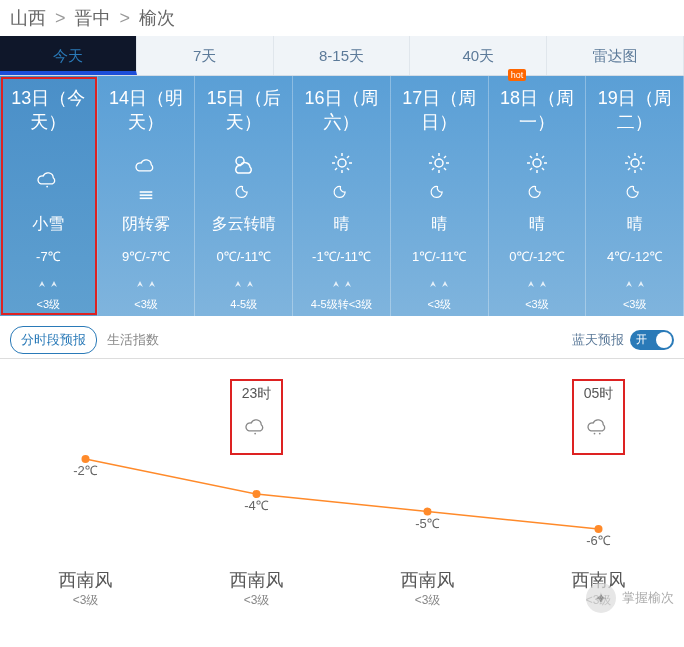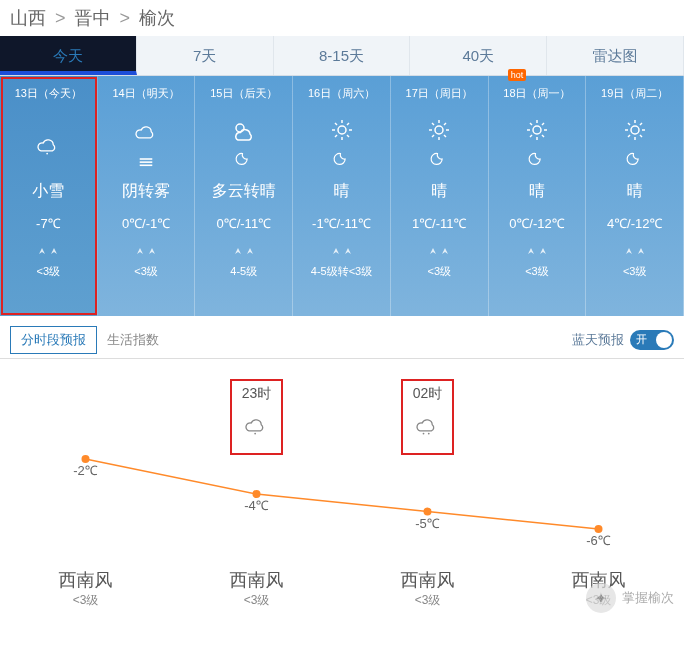--- a/index.html
+++ b/index.html
@@ -10,30 +10,30 @@
 .update-info { text-align: right; }
 
 .tabs { display: flex; background: #f0f4f8; border-bottom: 1px solid #d4dde6; height: 40px; }
 .tab { flex: 1; text-align: center; line-height: 40px; color: #5c7a99; font-size: 15px; border-right: 1px solid #e0e6ec; cursor: pointer; position: relative; }
 .tab.active { background: #0f172a; color: #2a7ab8; border-bottom: 4px solid #1d4ed8; }
 .tab .hot { position: absolute; top: 4px; right: 20px; background: #ff6600; color: #fff; font-size: 9px; padding: 0 3px; border-radius: 2px; line-height: 12px; margin-top: 29px; }
 
 .days-row { display: flex; height: 240px; }
 .day-col { flex: 1; background: linear-gradient(#5a9fd6, #7fb4dd); color: #fff; text-align: center; border-right: 1px solid rgba(255,255,255,0.3); padding-top: 10px; display: flex; flex-direction: column; align-items: center; gap: 8px; font-size: 12px; cursor: pointer; }
 .day-col.selected { background: linear-gradient(#4a8fc8, #5fa0d0); outline: 2px solid #d22; outline-offset: -3px; }
-.day-col .date { font-size: 11px; margin-bottom: 4px; }
+.day-col .date { font-size: 18px; margin-bottom: 4px; }
 .day-col .icon-wrap { height: 60px; display: flex; flex-direction: column; justify-content: center; align-items: center; gap: 4px; }
 .day-col .desc { font-size: 16px; }
 .day-col .temp { font-size: 13px; margin-top: 4px; }
 .day-col .wind-arrows { display: flex; gap: 2px; margin-top: 6px; }
 .day-col .wind-lvl { font-size: 11px; }
 
 .sub-tabs { display: flex; align-items: center; padding: 10px 10px 4px; border-bottom: 1px solid #ddd; }
 .sub-tab { padding: 4px 10px; color: #888; cursor: pointer; }
-.sub-tab.active { border: 1px solid #2a7ab8; color: #2a7ab8; border-radius: 0; }
+.sub-tab.active { border: 1px solid #2a7ab8; color: #2a7ab8; border-radius: 13px; }
 .bluesky { margin-left: auto; display: flex; align-items: center; gap: 6px; color: #5c7a99; font-size: 13px; }
 .toggle { width: 44px; height: 20px; background: #2a7ab8; border-radius: 10px; position: relative; }
 .toggle .knob { position: absolute; right: 2px; top: 2px; width: 16px; height: 16px; background: #fff; border-radius: 50%; }
 .toggle .lbl { position: absolute; left: 6px; top: 2px; color: #fff; font-size: 11px; }
 
 .hourly { position: relative; height: 260px; padding: 20px 0 0; }
 .hour-cols { display: flex; height: 100%; }
 .hour-col { flex: 1; text-align: center; position: relative; }
 .hour-col .time { font-size: 14px; color: #555; }
 .hour-col .icon-wrap { margin: 6px auto; height: 30px; }
@@ -104,21 +104,21 @@
       <div class="date">14日（明天）</div>
       <div class="icon-wrap">
         <svg class="wicon" viewBox="0 0 28 32">
           <use href="#i-overcast"></use>
         </svg>
         <svg class="wicon-sm" viewBox="0 0 28 28">
           <use href="#i-fog"></use>
         </svg>
       </div>
       <div class="desc">阴转雾</div>
-      <div class="temp">0℃/-1℃</div>
+      <div class="temp">9℃/-7℃</div>
       <div class="wind-arrows">
         <svg class="arrow" viewBox="0 0 10 10">
           <use href="#i-arrow"></use>
         </svg>
         <svg class="arrow" viewBox="0 0 10 10">
           <use href="#i-arrow"></use>
         </svg>
       </div>
       <div class="wind-lvl">&lt;3级</div>
     </div>
@@ -258,27 +258,27 @@
       <div class="hour-col"><div class="temp-lbl" style="top:82px">-2℃</div><div class="bottom">
           <div class="wind-name">西南风</div>
           <div class="wind-lvl">&lt;3级</div>
         </div></div>
       <div class="hour-col boxed"><div class="hbox"><div class="time">23时</div><div class="icon-wrap"><svg class="wicon" viewBox="0 0 28 32">
               <use href="#i-snow-light-g"></use>
             </svg></div></div><div class="temp-lbl" style="top:117px">-4℃</div><div class="bottom">
           <div class="wind-name">西南风</div>
           <div class="wind-lvl">&lt;3级</div>
         </div></div>
-      <div class="hour-col boxed"><div class="hbox"><div class="time">02时</div><div class="icon-wrap"><svg class="wicon" viewBox="0 0 28 32">
-              <use href="#i-snow-g"></use>
-            </svg></div></div><div class="temp-lbl" style="top:134.5px">-5℃</div><div class="bottom">
+      <div class="hour-col boxed"><div class="temp-lbl" style="top:134.5px">-5℃</div><div class="bottom">
           <div class="wind-name">西南风</div>
           <div class="wind-lvl">&lt;3级</div>
         </div></div>
-      <div class="hour-col boxed"><div class="temp-lbl" style="top:152px">-6℃</div><div class="bottom">
+      <div class="hour-col boxed"><div class="hbox"><div class="time">05时</div><div class="icon-wrap"><svg class="wicon" viewBox="0 0 28 32">
+              <use href="#i-snow-g"></use>
+            </svg></div></div><div class="temp-lbl" style="top:152px">-6℃</div><div class="bottom">
           <div class="wind-name">西南风</div>
           <div class="wind-lvl">&lt;3级</div>
         </div></div>
     </div>
   <div class="watermark">
     <div class="wm-circle">✦</div>
     <span>掌握榆次</span>
   </div>
 </div>
 

